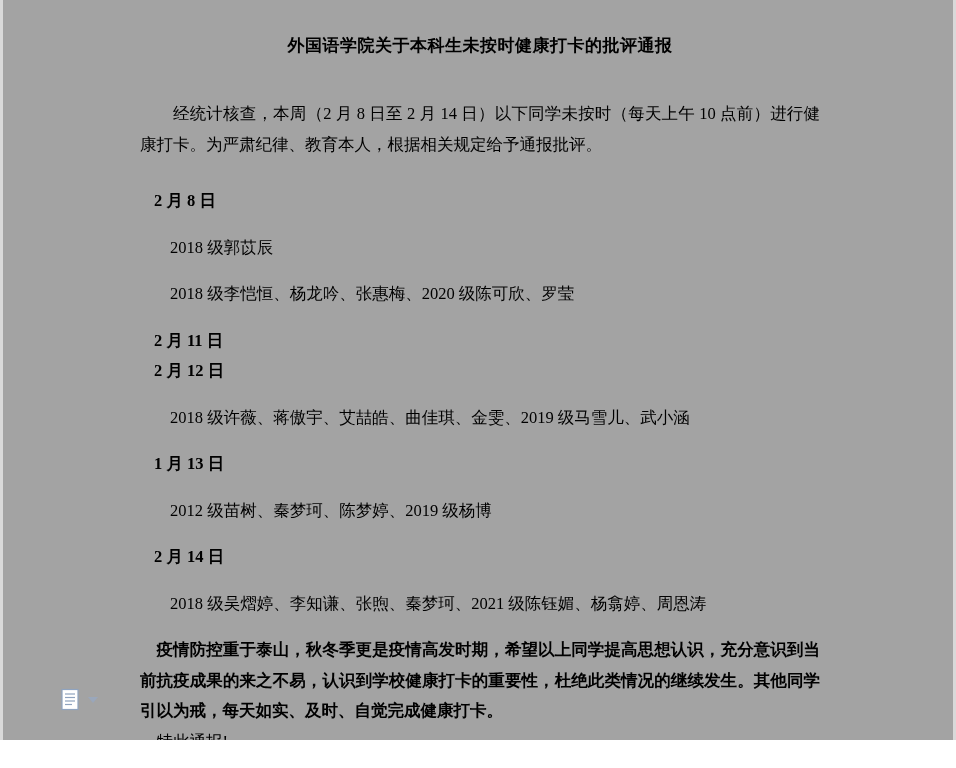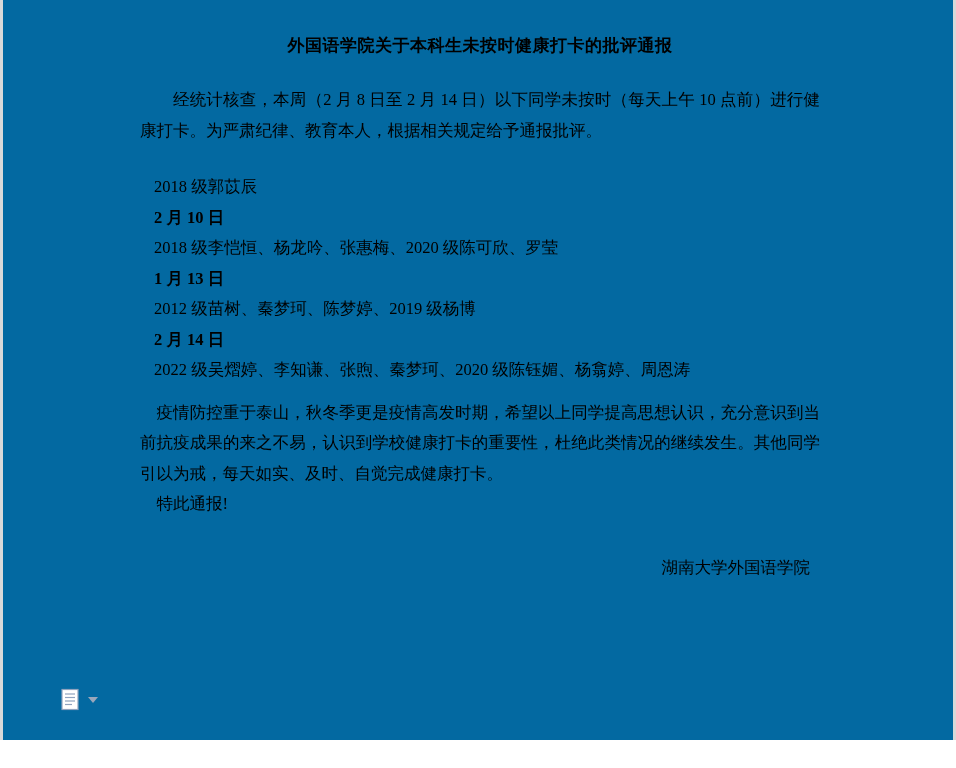--- a/index.html
+++ b/index.html
@@ -14,21 +14,21 @@
     color: #000000;
     position: relative;
     overflow: hidden;
   }
   .page {
     position: absolute;
     left: 0;
     top: 0;
     width: 956px;
     height: 740px;
-    background: #0369a1;
+    background: #a3a3a3;
     box-sizing: border-box;
   }
   .page-edge-left {
     position: absolute;
     left: 0;
     top: 0;
     width: 3px;
     height: 740px;
     background: #d9d9d9;
   }
@@ -54,45 +54,46 @@
     margin: 10px 0 0 0;
     line-height: 1.6;
   }
   .para {
     font-size: 16.5px;
     line-height: 1.85;
     text-align: justify;
     margin: 0;
   }
   .para.first {
-    margin-top: 26px;
+    margin-top: 40px;
     text-indent: 2em;
   }
   .indent-1 {
     text-indent: 1em;
   }
   .spacer-lg {
     height: 26px;
   }
   .date-head {
     font-size: 16.5px;
     font-weight: bold;
     line-height: 1.85;
     margin: 0;
     padding-left: 14px;
   }
   .name-line {
     font-size: 16.5px;
     line-height: 1.85;
-    margin: 0;
+    margin: 16px;
     padding-left: 14px;
     text-align: justify;
   }
   .closing {
     margin-top: 12px;
+    font-weight: bold;
   }
   .sign-block {
     margin-top: 34px;
     text-align: right;
     padding-right: 10px;
   }
   .sign-line {
     font-size: 16.5px;
     line-height: 1.75;
     margin: 0;
@@ -135,35 +136,40 @@
 
   <div class="doc-body">
 
     <div class="doc-title">外国语学院关于本科生未按时健康打卡的批评通报</div>
 
     <p class="para first">经统计核查，本周（2 月 8 日至 2 月 14 日）以下同学未按时（每天上午 10 点前）进行健康打卡。为严肃纪律、教育本人，根据相关规定给予通报批评。</p>
 
     <div class="spacer-lg"></div>
 
     <div>
+      <p class="date-head">2 月 8 日</p>
       <p class="name-line">2018 级郭苡辰</p>
     </div>
     <div>
-      <p class="date-head">2 月 10 日</p>
       <p class="name-line">2018 级李恺恒、杨龙吟、张惠梅、2020 级陈可欣、罗莹</p>
     </div>
     <div>
+      <p class="date-head">2 月 11 日</p>
+    </div>
+    <div>
+      <p class="date-head">2 月 12 日</p>
+      <p class="name-line">2018 级许薇、蒋傲宇、艾喆皓、曲佳琪、金雯、2019 级马雪儿、武小涵</p>
     </div>
     <div>
       <p class="date-head">1 月 13 日</p>
       <p class="name-line">2012 级苗树、秦梦珂、陈梦婷、2019 级杨博</p>
     </div>
     <div>
       <p class="date-head">2 月 14 日</p>
-      <p class="name-line">2022 级吴熠婷、李知谦、张煦、秦梦珂、2020 级陈钰媚、杨翕婷、周恩涛</p>
+      <p class="name-line">2018 级吴熠婷、李知谦、张煦、秦梦珂、2021 级陈钰媚、杨翕婷、周恩涛</p>
     </div>
 
     <p class="para closing indent-1">疫情防控重于泰山，秋冬季更是疫情高发时期，希望以上同学提高思想认识，充分意识到当前抗疫成果的来之不易，认识到学校健康打卡的重要性，杜绝此类情况的继续发生。其他同学引以为戒，每天如实、及时、自觉完成健康打卡。</p>
 
     <p class="para indent-1">特此通报!</p>
 
     <div class="sign-block">
       <p class="sign-line">湖南大学外国语学院</p>
 
     </div>

